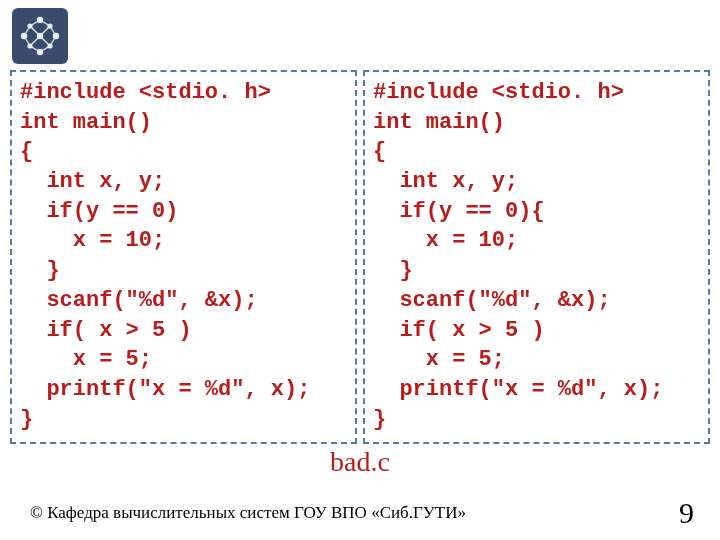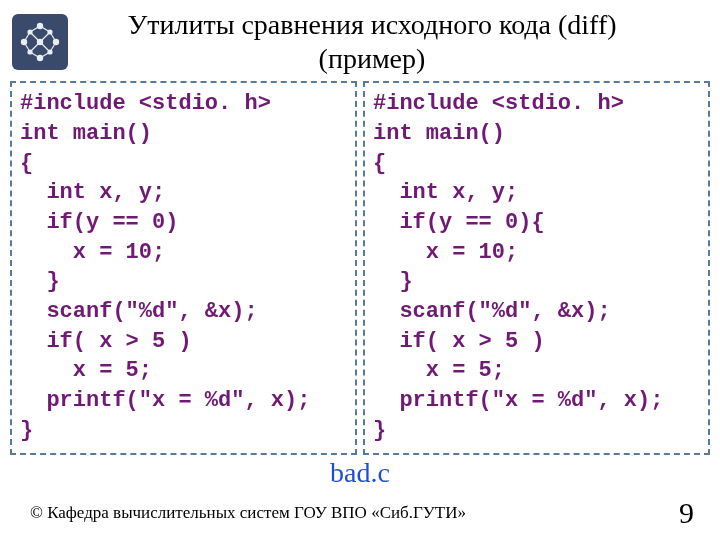--- a/index.html
+++ b/index.html
@@ -46,33 +46,33 @@
     flex: 1;
     border: 2px dashed #5a7a9a;
     padding: 6px 8px 8px 8px;
   }
   .codebox pre {
     font-family: "Courier New", monospace;
     font-weight: bold;
     font-size: 22px;
     line-height: 1.35;
     white-space: pre;
-    color: #701a75;
+    color: #b91c1c;
   }
   .labels {
     display: flex;
     padding: 0 10px;
     margin-top: 2px;
   }
   .labels .lbl {
     flex: 1;
     text-align: center;
     font-size: 28px;
     font-family: "Times New Roman", serif;
-    color: #1d4ed8;
+    color: #b91c1c;
   }
   .footer {
     position: absolute;
     bottom: 10px;
     left: 0;
     right: 0;
     display: flex;
     align-items: center;
     padding: 0 20px 0 30px;
     font-size: 17px;
@@ -112,24 +112,20 @@
         <line x1="38" y1="22" x2="32" y2="32"></line>
         <line x1="22" y1="38" x2="12" y2="32"></line>
         <line x1="22" y1="38" x2="32" y2="32"></line>
         <line x1="12" y1="12" x2="22" y2="22"></line>
         <line x1="32" y1="12" x2="22" y2="22"></line>
         <line x1="12" y1="32" x2="22" y2="22"></line>
         <line x1="32" y1="32" x2="22" y2="22"></line>
       </g>
     </svg>
   </div>
-  <div class="title">
-    <span>Утилиты сравнения исходного кода (diff)</span><br>
-    <span>(пример)</span>
-  </div>
 </div>
 
 <div class="codeboxes">
   <div class="codebox">
     <pre>#include &lt;stdio. h&gt;
 int main()
 {
   int x, y;
   if(y == 0)
     x = 10;

